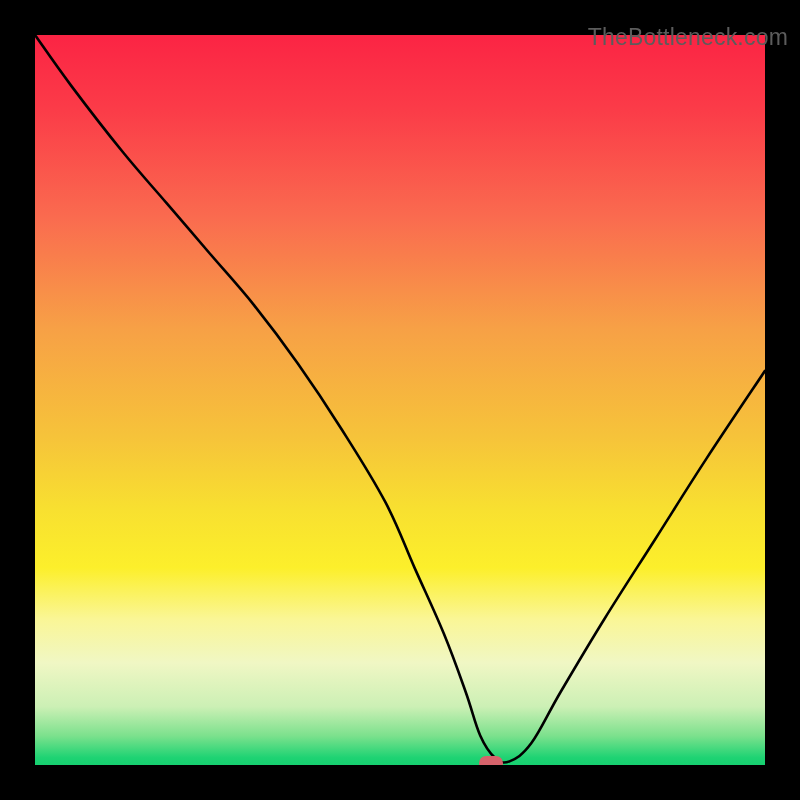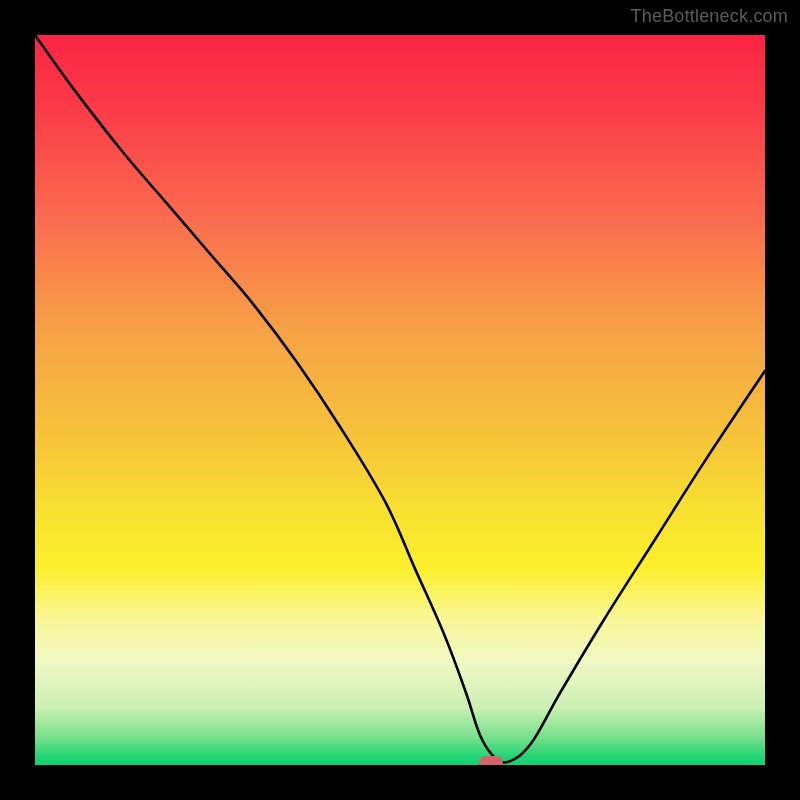--- a/index.html
+++ b/index.html
@@ -10,25 +10,25 @@
     background: #000000;
     overflow: hidden;
   }
   .container {
     position: relative;
     width: 800px;
     height: 800px;
   }
   .watermark {
     position: absolute;
-    top: 6px;
+    top: 24px;
     right: 12px;
     color: #5c5c5c;
     font-family: Arial, Helvetica, sans-serif;
-    font-size: 18px;
+    font-size: 23px;
     font-weight: 500;
     z-index: 5;
     letter-spacing: 0.2px;
   }
   .plot-area {
     position: absolute;
     left: 35px;
     top: 35px;
     width: 730px;
     height: 730px;

